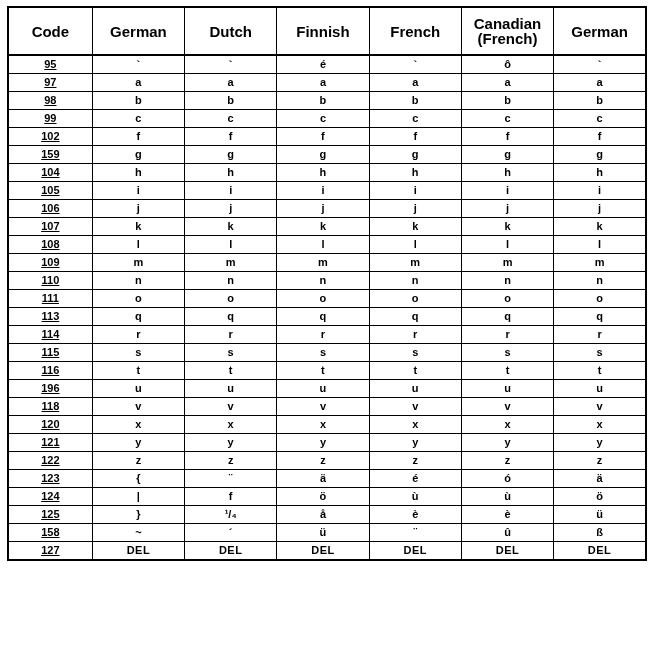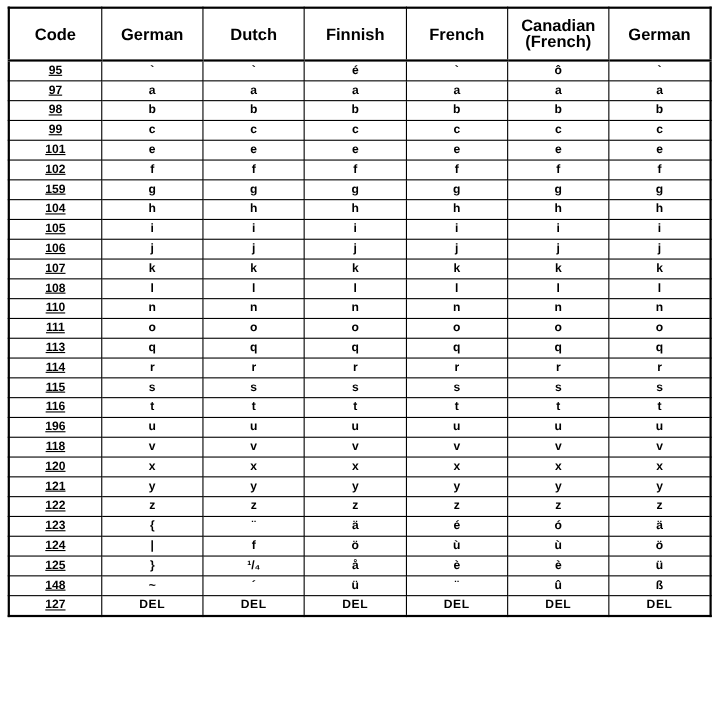--- a/index.html
+++ b/index.html
@@ -121,29 +121,20 @@
         <tr>
           <td class="code-cell">99</td>
           <td class="glyph-cell">c</td>
           <td class="glyph-cell">c</td>
           <td class="glyph-cell">c</td>
           <td class="glyph-cell">c</td>
           <td class="glyph-cell">c</td>
           <td class="glyph-cell">c</td>
         </tr>
         <tr>
-          <td class="code-cell">101</td>
-          <td class="glyph-cell">e</td>
-          <td class="glyph-cell">e</td>
-          <td class="glyph-cell">e</td>
-          <td class="glyph-cell">e</td>
-          <td class="glyph-cell">e</td>
-          <td class="glyph-cell">e</td>
-        </tr>
-        <tr>
           <td class="code-cell">102</td>
           <td class="glyph-cell">f</td>
           <td class="glyph-cell">f</td>
           <td class="glyph-cell">f</td>
           <td class="glyph-cell">f</td>
           <td class="glyph-cell">f</td>
           <td class="glyph-cell">f</td>
         </tr>
         <tr>
           <td class="code-cell">159</td>
@@ -191,20 +182,29 @@
           <td class="glyph-cell">k</td>
         </tr>
         <tr>
           <td class="code-cell">108</td>
           <td class="glyph-cell">l</td>
           <td class="glyph-cell">l</td>
           <td class="glyph-cell">l</td>
           <td class="glyph-cell">l</td>
           <td class="glyph-cell">l</td>
           <td class="glyph-cell">l</td>
+        </tr>
+        <tr>
+          <td class="code-cell">109</td>
+          <td class="glyph-cell">m</td>
+          <td class="glyph-cell">m</td>
+          <td class="glyph-cell">m</td>
+          <td class="glyph-cell">m</td>
+          <td class="glyph-cell">m</td>
+          <td class="glyph-cell">m</td>
         </tr>
         <tr>
           <td class="code-cell">110</td>
           <td class="glyph-cell">n</td>
           <td class="glyph-cell">n</td>
           <td class="glyph-cell">n</td>
           <td class="glyph-cell">n</td>
           <td class="glyph-cell">n</td>
           <td class="glyph-cell">n</td>
         </tr>
@@ -319,21 +319,21 @@
         <tr>
           <td class="code-cell">125</td>
           <td class="glyph-cell">}</td>
           <td class="glyph-cell">¹/₄</td>
           <td class="glyph-cell">å</td>
           <td class="glyph-cell">è</td>
           <td class="glyph-cell">è</td>
           <td class="glyph-cell">ü</td>
         </tr>
         <tr>
-          <td class="code-cell">148</td>
+          <td class="code-cell">158</td>
           <td class="glyph-cell">~</td>
           <td class="glyph-cell">´</td>
           <td class="glyph-cell">ü</td>
           <td class="glyph-cell">¨</td>
           <td class="glyph-cell">û</td>
           <td class="glyph-cell">ß</td>
         </tr>
         <tr>
           <td class="code-cell">127</td>
           <td class="del-cell">DEL</td>

